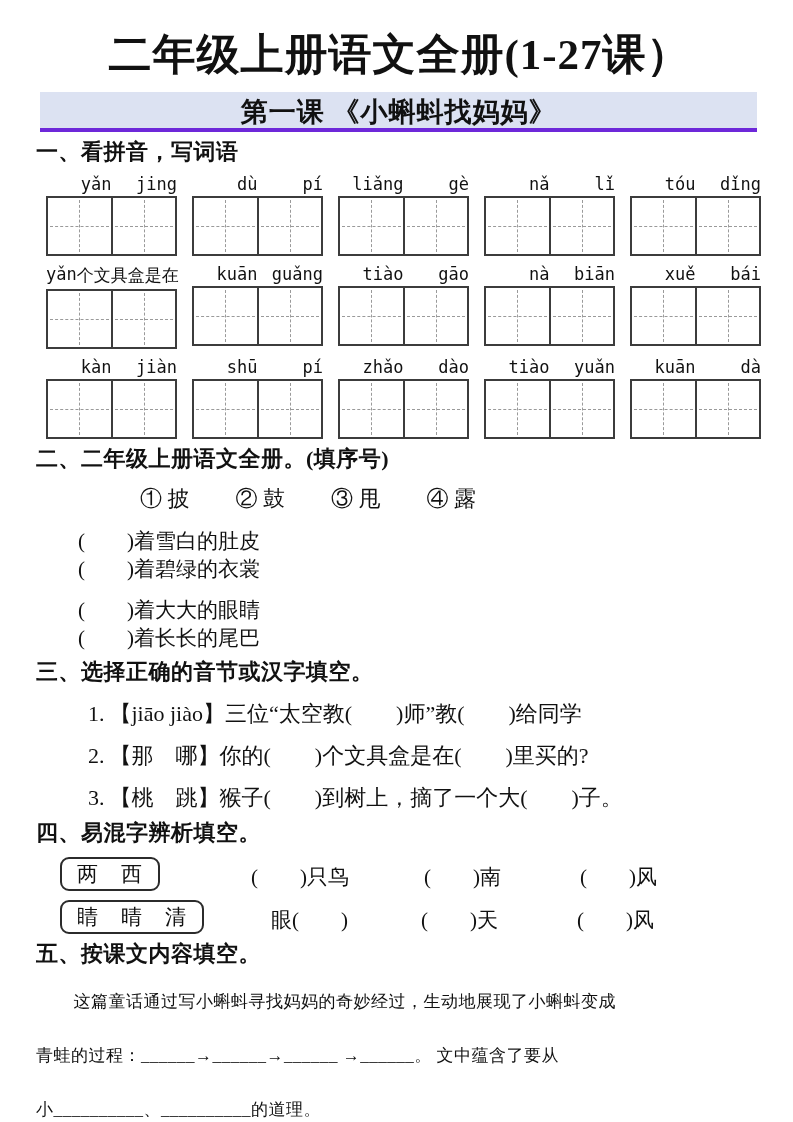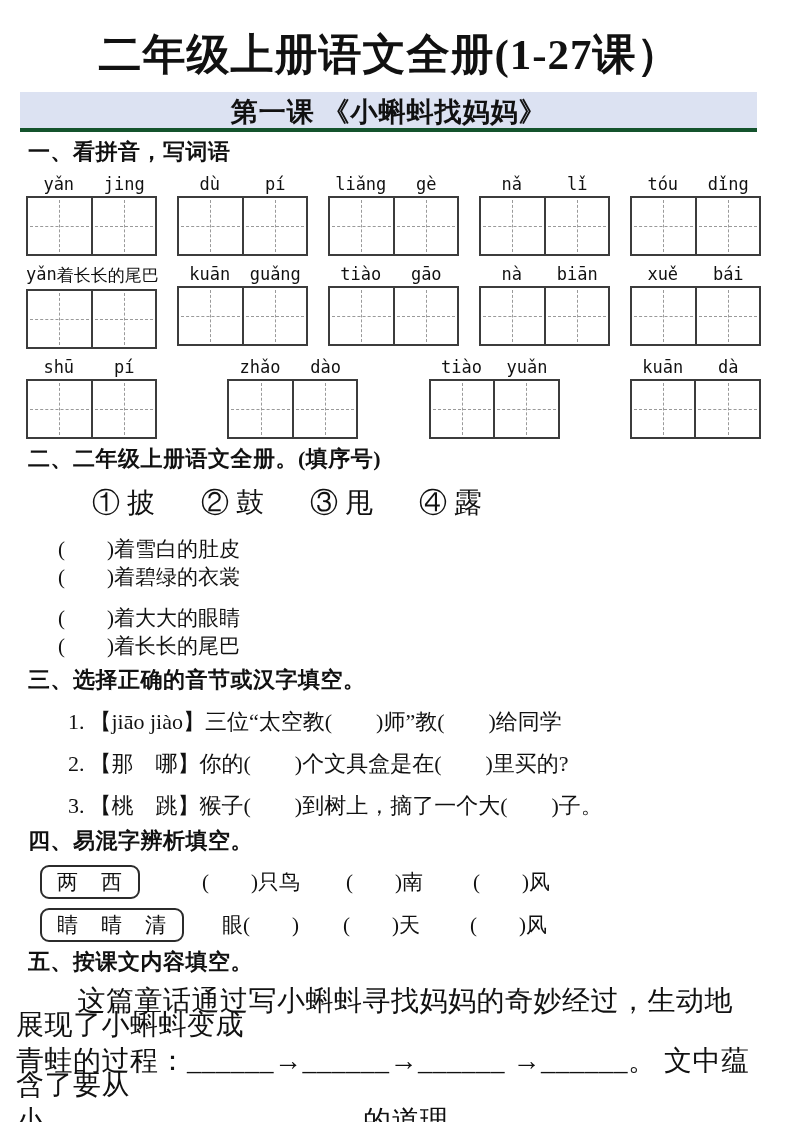--- a/index.html
+++ b/index.html
@@ -2,79 +2,79 @@
 <html><head>
 <meta charset="utf-8">
 <style>
   * { box-sizing: border-box; }
   html, body { margin: 0; padding: 0; background: #fff; }
   body {
     width: 793px; height: 1122px;
     font-family: "Liberation Serif", serif;
     color: #111;
   }
-  .page { width: 793px; height: 1122px; padding: 24px 30px 10px 16px; overflow: hidden; }
+  .page { width: 793px; height: 1122px; padding: 24px 30px 10px 36px; overflow: hidden; }
 
   .title {
     margin: 2px 0 8px; text-align: center;
     font-size: 43px; font-weight: 700; letter-spacing: 1px;
     font-family: "Liberation Serif", serif;
   }
   .banner {
     margin: 0 6px 4px 4px; height: 40px; line-height: 40px;
-    background: #dce2f2; border-bottom: 4px solid #14532d;
+    background: #dce2f2; border-bottom: 4px solid #6d28d9;
     text-align: center; font-size: 27px; font-weight: 700; letter-spacing: 1px;
   }
 
-  .sec-head { font-size: 22px; font-weight: 700; margin: 5px 12px 4px; letter-spacing: 0.5px; }
+  .sec-head { font-size: 22px; font-weight: 700; margin: 5px 0 4px; letter-spacing: 0.5px; }
 
   
   .pyrow { display: flex; justify-content: space-between; padding: 3px 2px 0 10px; margin-bottom: 5px; }
   .wgroup { width: 131px; }
   .pylabel { display: flex; font-family: "DejaVu Sans Mono", monospace; font-size: 17px; margin-bottom: 2px; }
-  .pylabel span { flex: 1; text-align: center; white-space: nowrap; }
+  .pylabel span { flex: 1; text-align: right; white-space: nowrap; }
   .tzg { display: flex; height: 60px; border: 2px solid #3c3c3c; background: #fff; }
   .cell { flex: 1; position: relative; }
   .cell + .cell { border-left: 2px solid #3c3c3c; }
   .cell::before {
     content: ""; position: absolute; left: 50%; top: 2px; bottom: 2px;
     border-left: 1.5px dashed #9a9a9a;
   }
   .cell::after {
     content: ""; position: absolute; top: 50%; left: 2px; right: 2px;
     border-top: 1.5px dashed #9a9a9a;
   }
 
   
-  .options { display: flex; gap: 46px; margin: 10px 0 6px 76px; font-size: 28px; }
+  .options { display: flex; gap: 46px; margin: 10px 0 6px 104px; font-size: 22px; }
   .blank-row { display: flex; margin: 13px 0 0 42px; font-size: 21px; flex-direction: column; }
   .bcol1 { width: 268px; }
 
   
   .q-item { margin: 12px 0 0 52px; font-size: 22px; white-space: nowrap; }
   .q-num { margin-right: 5px; }
   .q-choices { font-weight: 400; }
   .q-cont { margin: 13px 0 0 88px; font-size: 21px; }
 
   
-  .confuse-row { display: flex; align-items: center; margin: 9px 0 0; font-size: 21px; }
+  .confuse-row { display: flex; align-items: flex-end; margin: 9px 0 0; font-size: 21px; gap: 29px; }
   .hz-box {
     display: inline-block; border: 2px solid #2b2b2b; border-radius: 9px;
     padding: 1px 15px; margin-left: 24px; font-size: 21px; letter-spacing: 1px;
     white-space: nowrap;
   }
   .rowA .b1 { margin-left: 62px; }
   .rowA .b2 { margin-left: 46px; }
   .rowA .b3 { margin-left: 50px; }
   .rowB .b1 { margin-left: 38px; }
   .rowB .b2 { margin-left: 44px; }
   .rowB .b3 { margin-left: 50px; }
 
   
-  .para { font-size: 28px; margin: 12px 4px 0 0; line-height: 24px; letter-spacing: 0.5px; }
+  .para { font-size: 17px; margin: 12px 4px 0 0; line-height: 42px; letter-spacing: 0.5px; }
   .indent { text-indent: 2.2em; }
 </style>
 </head>
 <body>
 
 <div class="page">
 
   <h1 class="title">二年级上册语文全册(1-27课）</h1>
 
   <div class="banner">
@@ -133,21 +133,21 @@
           <div class="cell"></div>
           <div class="cell"></div>
         </div>
     </div>
   </div>
 
   <div class="pyrow">
     <div class="wgroup">
       <div class="pylabel">
           <span>yǎn</span>
-          <span>着长长的尾巴</span>
+          <span>个文具盒是在</span>
         </div>
       <div class="tzg">
           <div class="cell"></div>
           <div class="cell"></div>
         </div>
     </div>
     <div class="wgroup">
       <div class="pylabel">
           <span>kuān</span>
           <span>guǎng</span>
@@ -183,20 +183,30 @@
           <span>bái</span>
         </div>
       <div class="tzg">
           <div class="cell"></div>
           <div class="cell"></div>
         </div>
     </div>
   </div>
 
   <div class="pyrow">
+    <div class="wgroup">
+      <div class="pylabel">
+          <span>kàn</span>
+          <span>jiàn</span>
+        </div>
+      <div class="tzg">
+          <div class="cell"></div>
+          <div class="cell"></div>
+        </div>
+    </div>
     <div class="wgroup">
       <div class="pylabel">
           <span>shū</span>
           <span>pí</span>
         </div>
       <div class="tzg">
           <div class="cell"></div>
           <div class="cell"></div>
         </div>
     </div>

